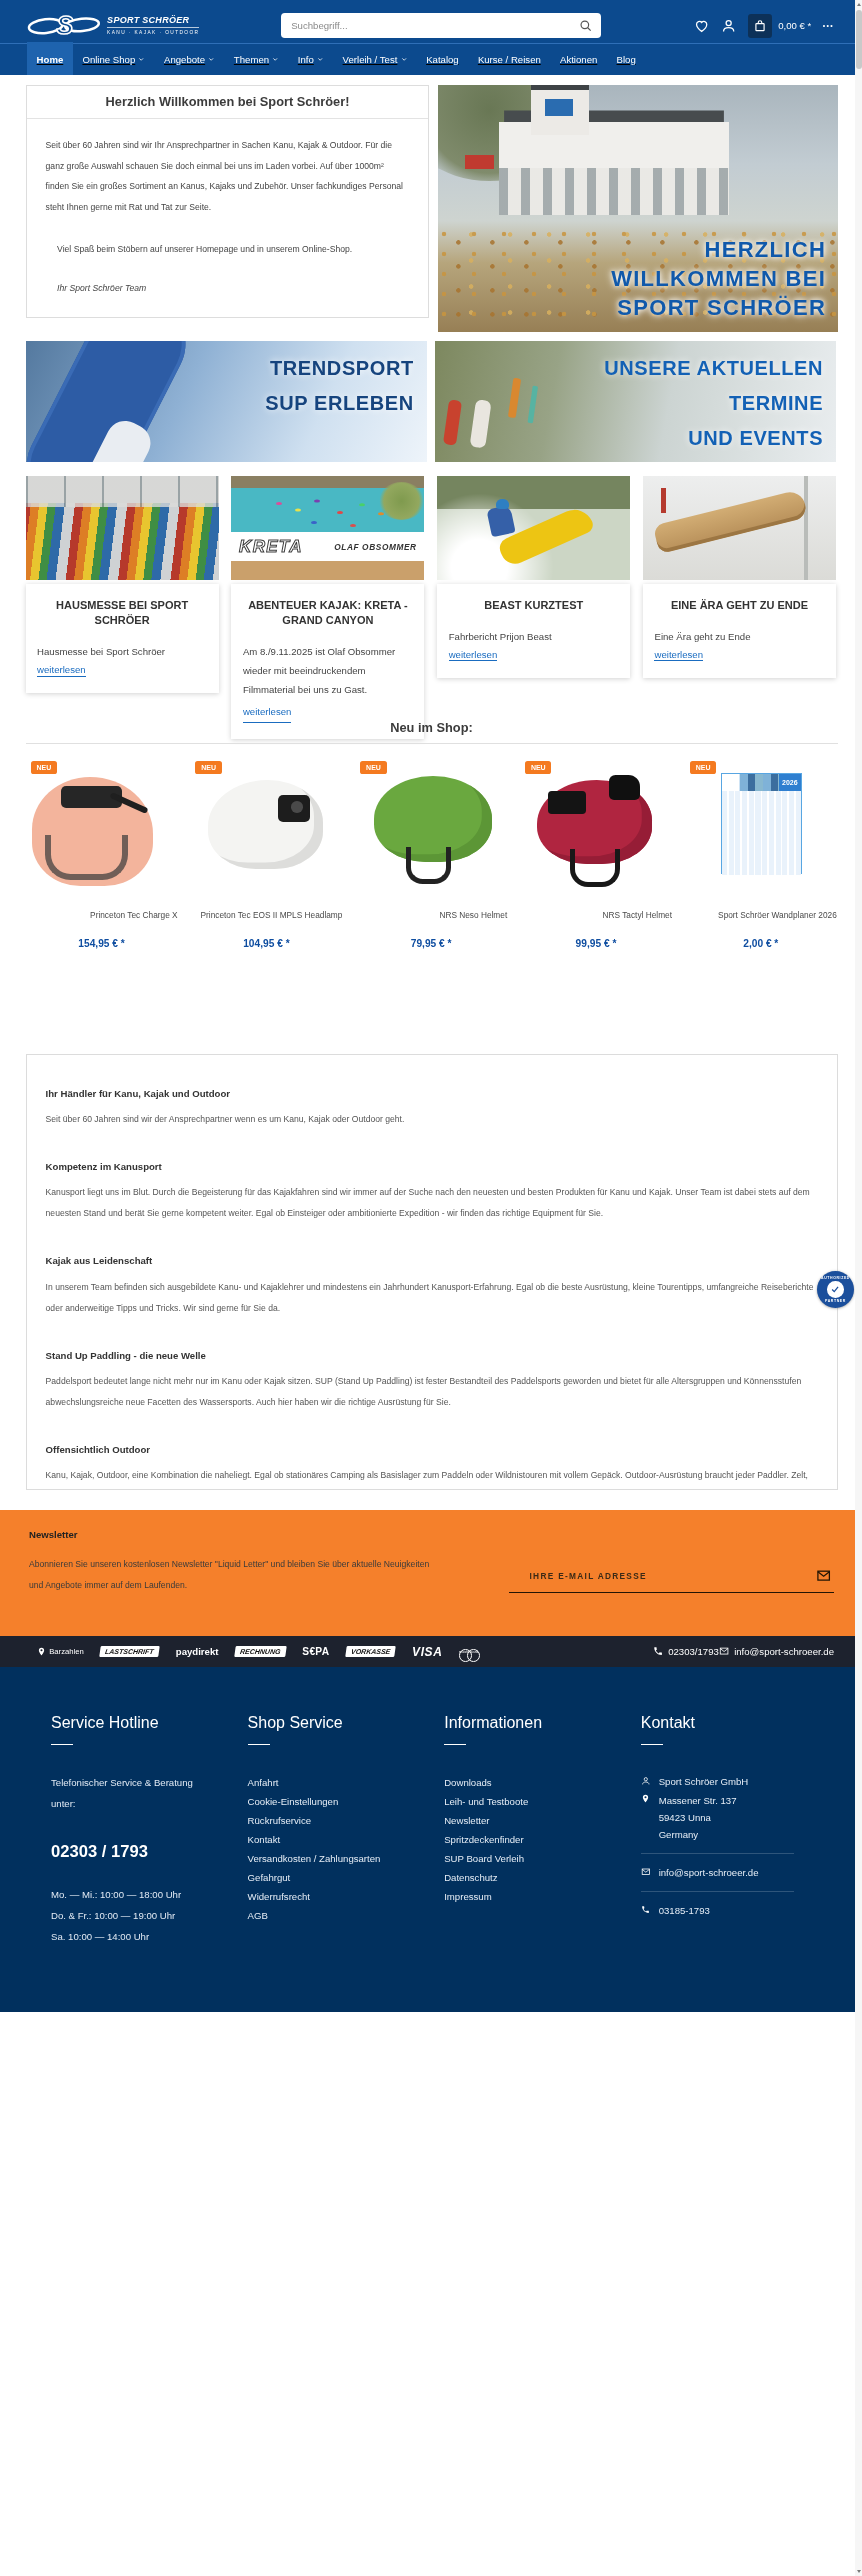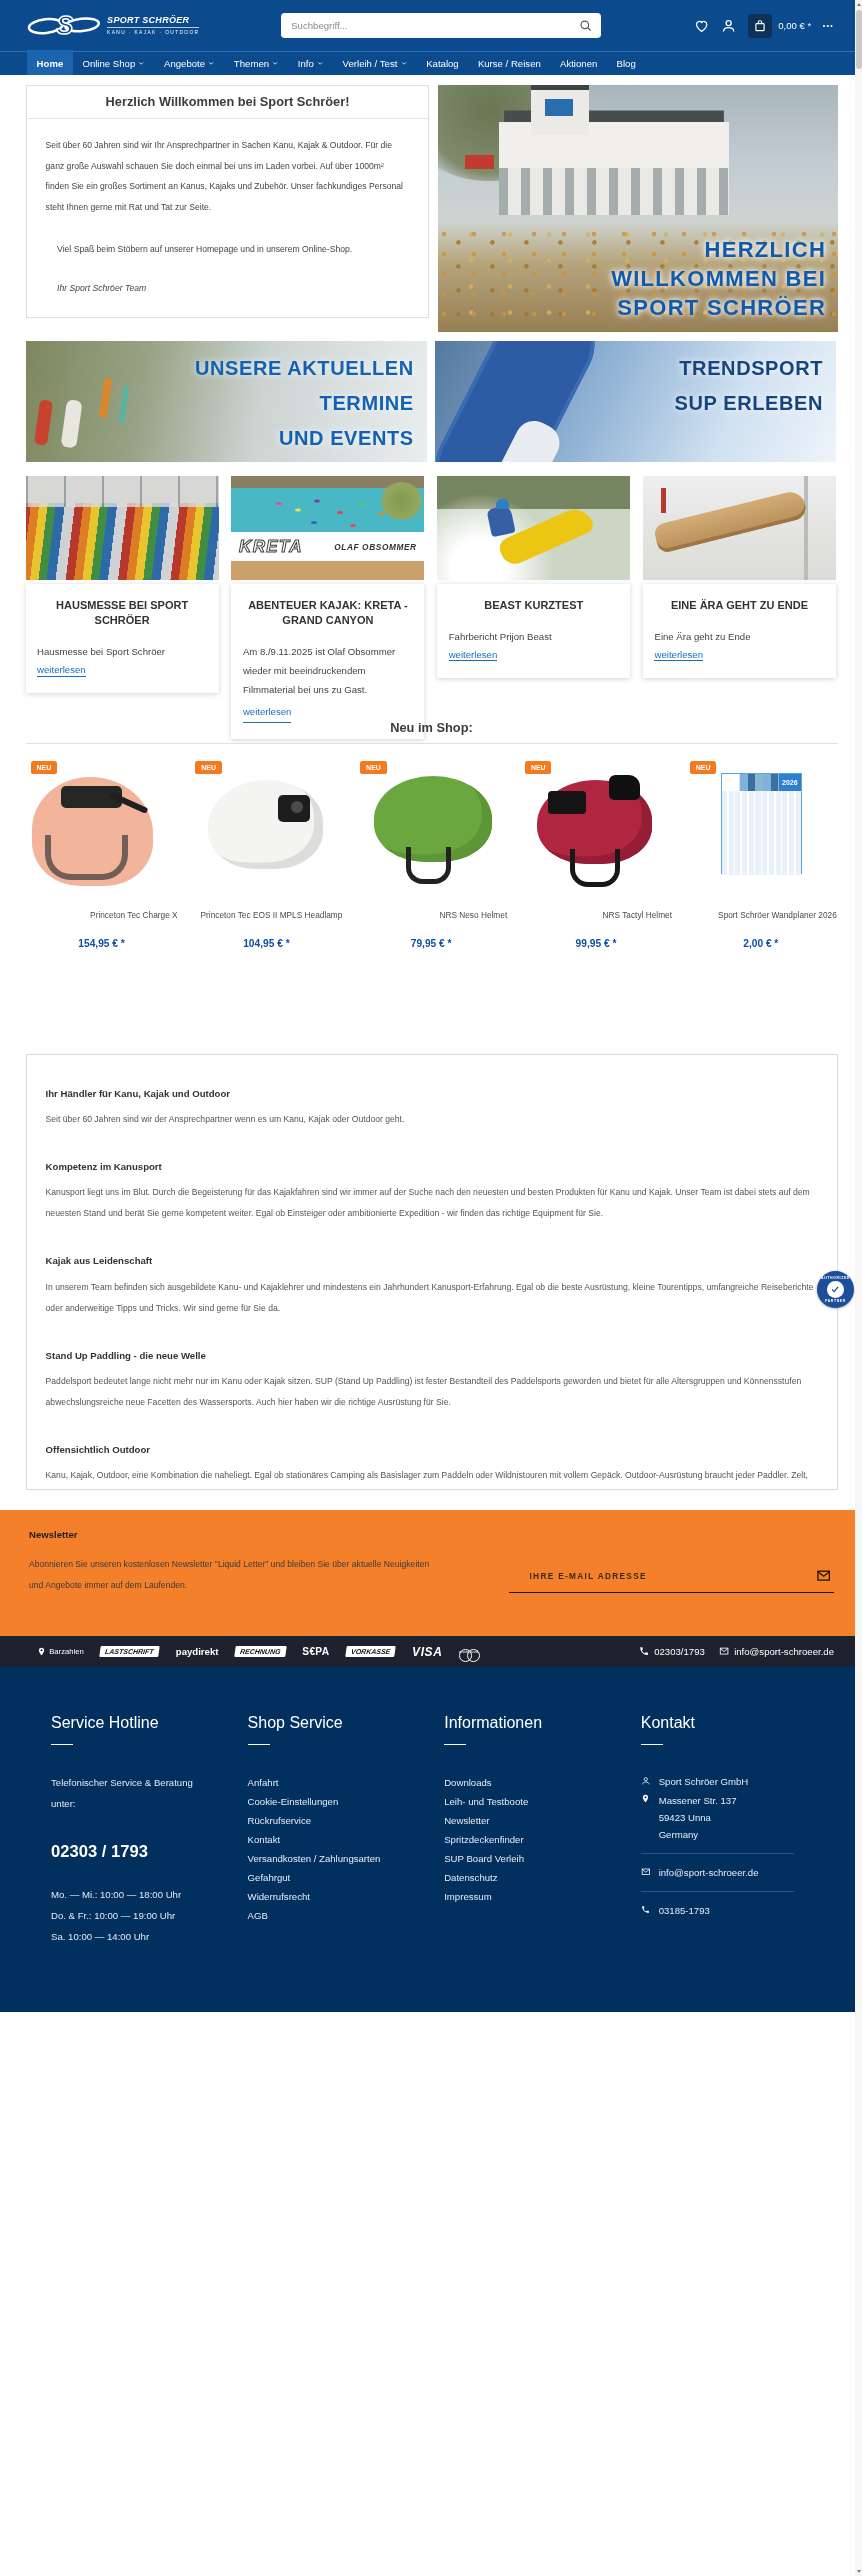--- a/index.html
+++ b/index.html
@@ -19,21 +19,21 @@
   .searchbar input::placeholder { color:#8a8a8a; }
   .search-btn { background:none; border:none; cursor:pointer; display:flex; align-items:center; }
   .header-actions { position:absolute; right:29px; top:0; height:51px; display:flex; align-items:center; gap:11.5px; }
   .hicon { background:none; border:none; cursor:pointer; display:flex; align-items:center; }
   .cart-group { display:flex; align-items:center; gap:6.4px; cursor:pointer; }
   .cart-box { width:24px; height:24px; background:#0d3158; border-radius:3.2px; display:flex; align-items:center; justify-content:center; }
   .cart-total { color:#fff; font-size:9.6px; }
   .dots { color:#fff; font-size:7px; letter-spacing:1.3px; cursor:pointer; background:none; border:none; }
 
   
-  .nav { position:absolute; left:0; bottom:0; width:100%; height:24px; border-top:0.6px solid #2f6fb7; display:flex; align-items:stretch; padding:0 0 0 27px; }
+  .nav { position:absolute; left:0; bottom:0; width:100%; height:32px; border-top:0.6px solid #2f6fb7; display:flex; align-items:stretch; padding:0 0 0 27px;text-decoration:underline; }
   .nav-item { display:flex; align-items:center; gap:3.2px; color:#ffffff; font-size:9.6px; padding:0 9.6px; cursor:pointer; white-space:nowrap; }
   .nav-item.active { background:#1e63ae; margin-top:-1.9px; padding-top:1.9px; font-weight:bold; }
   .caret { width:6.4px; height:6.4px; }
 
   
   .row1 { position:absolute; top:85px; left:25.6px; width:812px; display:flex; gap:8.3px; align-items:flex-start; }
   .welcome-box { width:404px; border:0.6px solid #ddd; background:#fff; }
   .welcome-title { text-align:center; font-size:12.8px; color:#3c3c3c; padding:8.3px 6.4px; border-bottom:0.6px solid #e3e3e3; }
   .welcome-body { padding:16.6px 19px 19px 19px; font-size:8.6px; color:#444; line-height:20.5px; }
   .welcome-body .p2 { margin-top:22px; padding-left:11.5px; }
@@ -158,21 +158,21 @@
   .pay-item { display:flex; align-items:center; gap:3.2px; color:#fff; }
   .pay-plain { font-size:7.7px; color:#fff; }
   .pay-badge { background:#fff; color:#111; font-size:7px; font-weight:bold; font-style:italic; padding:1.9px 5.1px; transform:skewX(-8deg); border-radius:1.3px; }
   .pay-word { font-size:10.2px; font-weight:bold; color:#fff; letter-spacing:0.3px; }
   .pay-word.script { font-size:9.6px; letter-spacing:0; }
   .pay-visa { font-size:12px; font-weight:bold; font-style:italic; color:#fff; letter-spacing:0.6px; }
   .mc { position:relative; width:22px; height:14px; }
   .mc i { position:absolute; top:0; width:12.8px; height:12.8px; border:1.3px solid #fff; border-radius:50%; }
   .mc i.l { left:0; } .mc i.r { left:7.7px; }
   .mc-label { font-size:3.8px; color:#fff; text-align:center; margin-top:0.6px; }
-  .pay-contact { display:flex; align-items:center; gap:14px; color:#fff; font-size:9.6px; }
+  .pay-contact { display:flex; align-items:center; color:#fff; font-size:9.6px; }
   .pay-contact span { display:flex; align-items:center; gap:5.1px; cursor:pointer; }
 
   
   .footer { position:absolute; top:1667px; left:0; width:863px; height:345px; background:#01305e; color:#fff; }
   .footer-cols { display:flex; padding:47px 25.6px 0 51px; }
   .fcol { width:198px; }
   .fcol h4 { font-size:16px; font-weight:normal; color:#fff; }
   .f-underline { width:22px; height:1.9px; background:#fff; margin:11.5px 0 28px; }
   .f-intro { font-size:9.6px; color:#e2eaf4; line-height:20.5px; }
   .f-phone { font-size:16.6px; font-weight:bold; margin:28px 0 22px; }
@@ -310,34 +310,34 @@
       <div class="hero-leaves"></div>
       <div class="hero-text">
         <div>HERZLICH</div>
         <div>WILLKOMMEN BEI</div>
         <div>SPORT SCHRÖER</div>
       </div>
     </div>
   </section>
 
   <section class="row2">
+    <div class="banner b2">
+      <div class="b2-board"></div>
+      <div class="b2-stripe"></div>
+      <div class="banner-text dark">
+        <div>TRENDSPORT</div>
+        <div>SUP ERLEBEN</div>
+      </div>
+    </div>
     <div class="banner b1">
       <div class="b1-kayaks"></div>
       <div class="banner-text">
         <div>UNSERE AKTUELLEN</div>
         <div>TERMINE</div>
         <div>UND EVENTS</div>
-      </div>
-    </div>
-    <div class="banner b2">
-      <div class="b2-board"></div>
-      <div class="b2-stripe"></div>
-      <div class="banner-text dark">
-        <div>TRENDSPORT</div>
-        <div>SUP ERLEBEN</div>
       </div>
     </div>
   </section>
 
   <section class="row3">
     <article class="news-card">
       <div class="news-img n1">
           <div class="n1-wall"></div>
         </div>
       <div class="news-body">

